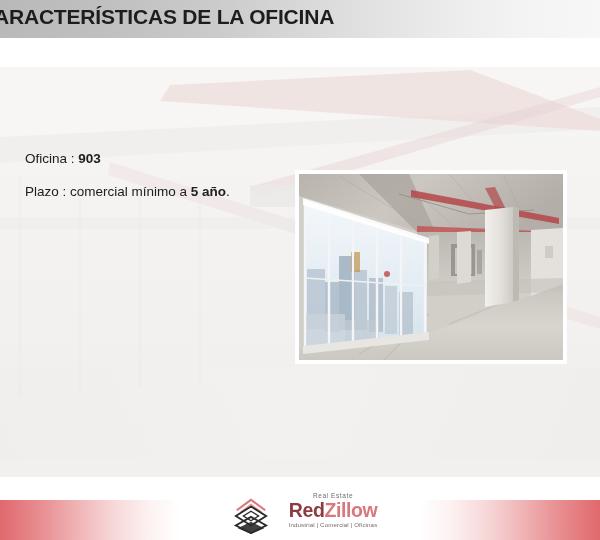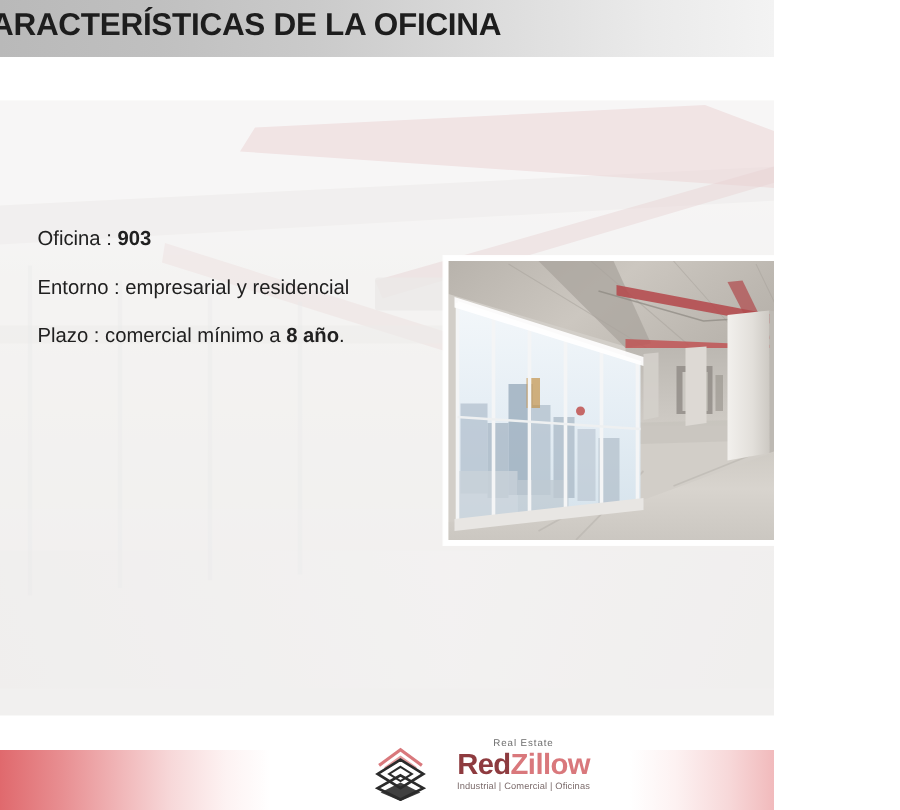--- a/index.html
+++ b/index.html
@@ -11,21 +11,21 @@
     width: 600px;
     height: 540px;
     overflow: hidden;
     font-family: "Liberation Sans", sans-serif;
     position: relative;
   }
 
   #slide {
     position: absolute;
     inset: 0;
-    width: 516px;
+    width: 600px;
     height: 540px;
     background: #ffffff;
     overflow: hidden;
   }
 
   
   .header-bar {
     position: absolute;
     left: 0;
     top: 0;
@@ -124,21 +124,21 @@
         #ffffff 30%,
         #ffffff 70%,
         #fdf2f2 75%,
         #f7d8d9 81%,
         #f0b4b6 87%,
         #e88f92 93%,
         #e0696d 100%);
   }
   .logo {
     position: absolute;
-    left: 244px;
+    left: 228px;
     top: 492px;
     width: 160px;
     height: 44px;
   }
   .logo-mark {
     position: absolute;
     left: 4px;
     top: 4px;
     width: 38px;
     height: 38px;
@@ -222,28 +222,25 @@
   <div class="header-title">ARACTERÍSTICAS DE LA OFICINA</div>
 
   <div class="details">
 
     <div class="detail-line">
       <span class="lbl">Oficina  : </span><span class="val bold">903</span>
     </div>
 
 
 
+
+
+
     <div class="detail-line">
-      <span class="lbl">Entorno : </span><span class="val">empresarial y residencial</span>
-    </div>
-
-
-
-    <div class="detail-line">
-      <span class="lbl">Plazo : comercial mínimo a </span><span class="val bold">8 año</span><span class="lbl">.</span>
+      <span class="lbl">Plazo : comercial mínimo a </span><span class="val bold">5 año</span><span class="lbl">.</span>
     </div>
 
   </div>
 
   <div class="photo-inset">
     <div class="frame">
       <svg viewBox="0 0 264 186" preserveAspectRatio="none" width="100%" height="100%">
         <defs>
           <linearGradient id="sky" x1="0" y1="0" x2="0" y2="1">
             <stop offset="0%" stop-color="#f3f7fa"></stop>

